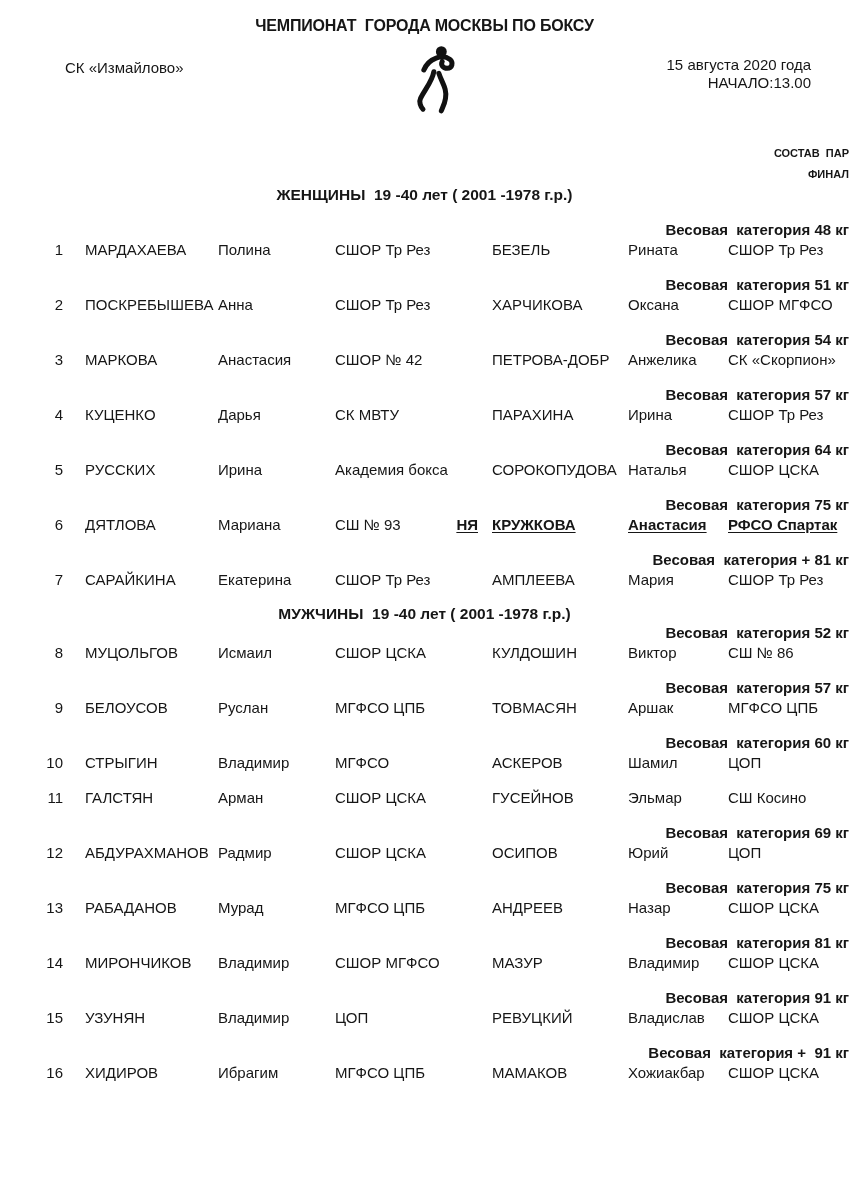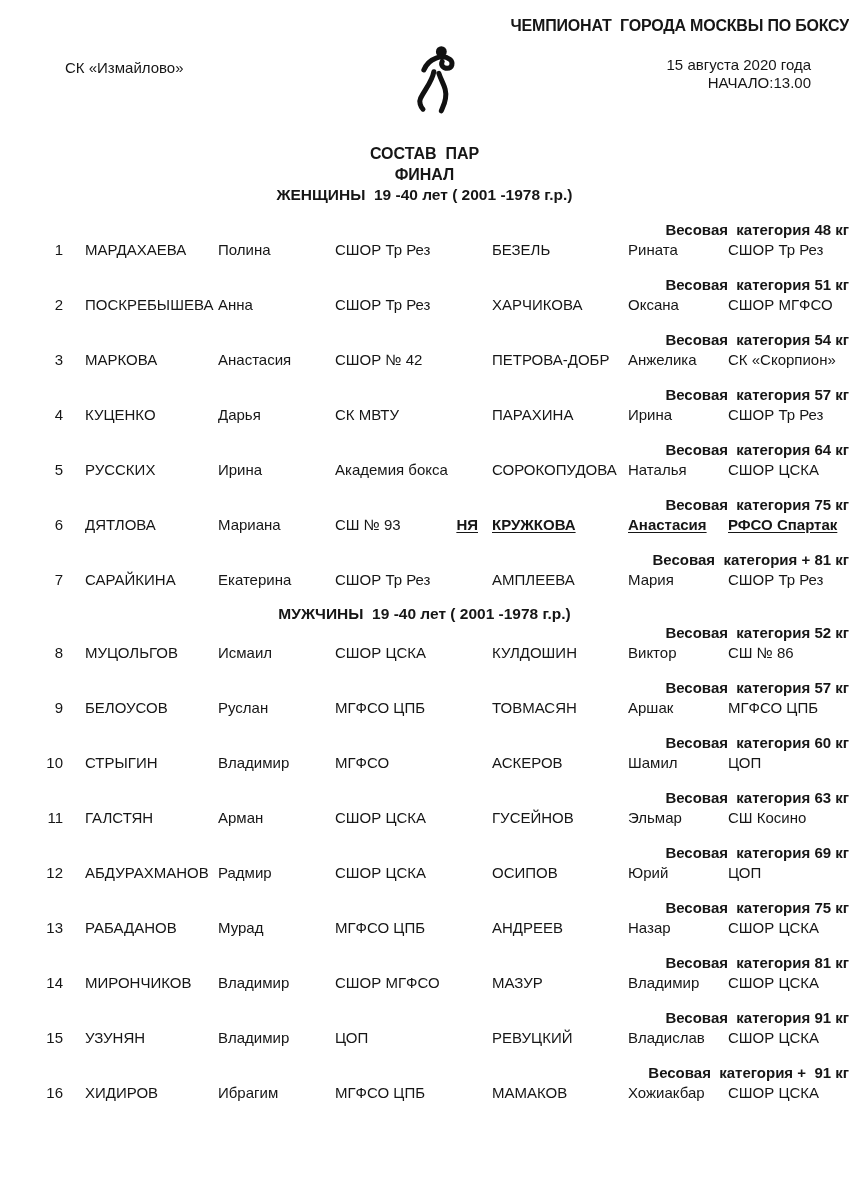--- a/index.html
+++ b/index.html
@@ -12,21 +12,21 @@
     height: 1200px;
     font-family: "Liberation Sans", sans-serif;
     color: #161616;
     overflow: hidden;
     position: relative;
   }
   .keep-space { white-space: pre; }
 
   .doc-title {
     padding-top: 17px;
-    text-align: right;
+    text-align: center;
     font-weight: bold;
     font-size: 16px;
     letter-spacing: -0.2px;
   }
 
   .header-row {
     display: grid;
     grid-template-columns: 1fr auto 1fr;
     align-items: start;
     padding: 0 38px 0 65px;
@@ -44,23 +44,23 @@
   }
   .date-block {
     justify-self: end;
     font-size: 15px;
     line-height: 17.5px;
     margin-top: 11px;
     text-align: right;
   }
 
   .subtitle {
-    text-align: center;
-    font-weight: bold;
-    font-size: 16px;
+    text-align: right;
+    font-weight: bold;
+    font-size: 11px;
     line-height: 21px;
   }
   .subtitle.first { margin-top: 18px; }
 
   .section-title {
     text-align: center;
     font-weight: bold;
     font-size: 15.5px;
     line-height: 19px;
   }
@@ -289,21 +289,20 @@
         <span class="club-text">МГФСО</span>
         <span class="note"></span>
       </div>
       <div class="c">АСКЕРОВ</div>
       <div class="c">Шамил</div>
       <div class="c">ЦОП</div>
     </div>
   </div>
 
   <div class="pair-block">
-    <div class="weight keep-space">Весовая  категория 63 кг</div>
     <div class="pair-row">
       <div class="c num">11</div>
       <div class="c">ГАЛСТЯН</div>
       <div class="c">Арман</div>
       <div class="c club1">
         <span class="club-text">СШОР ЦСКА</span>
         <span class="note"></span>
       </div>
       <div class="c">ГУСЕЙНОВ</div>
       <div class="c">Эльмар</div>

